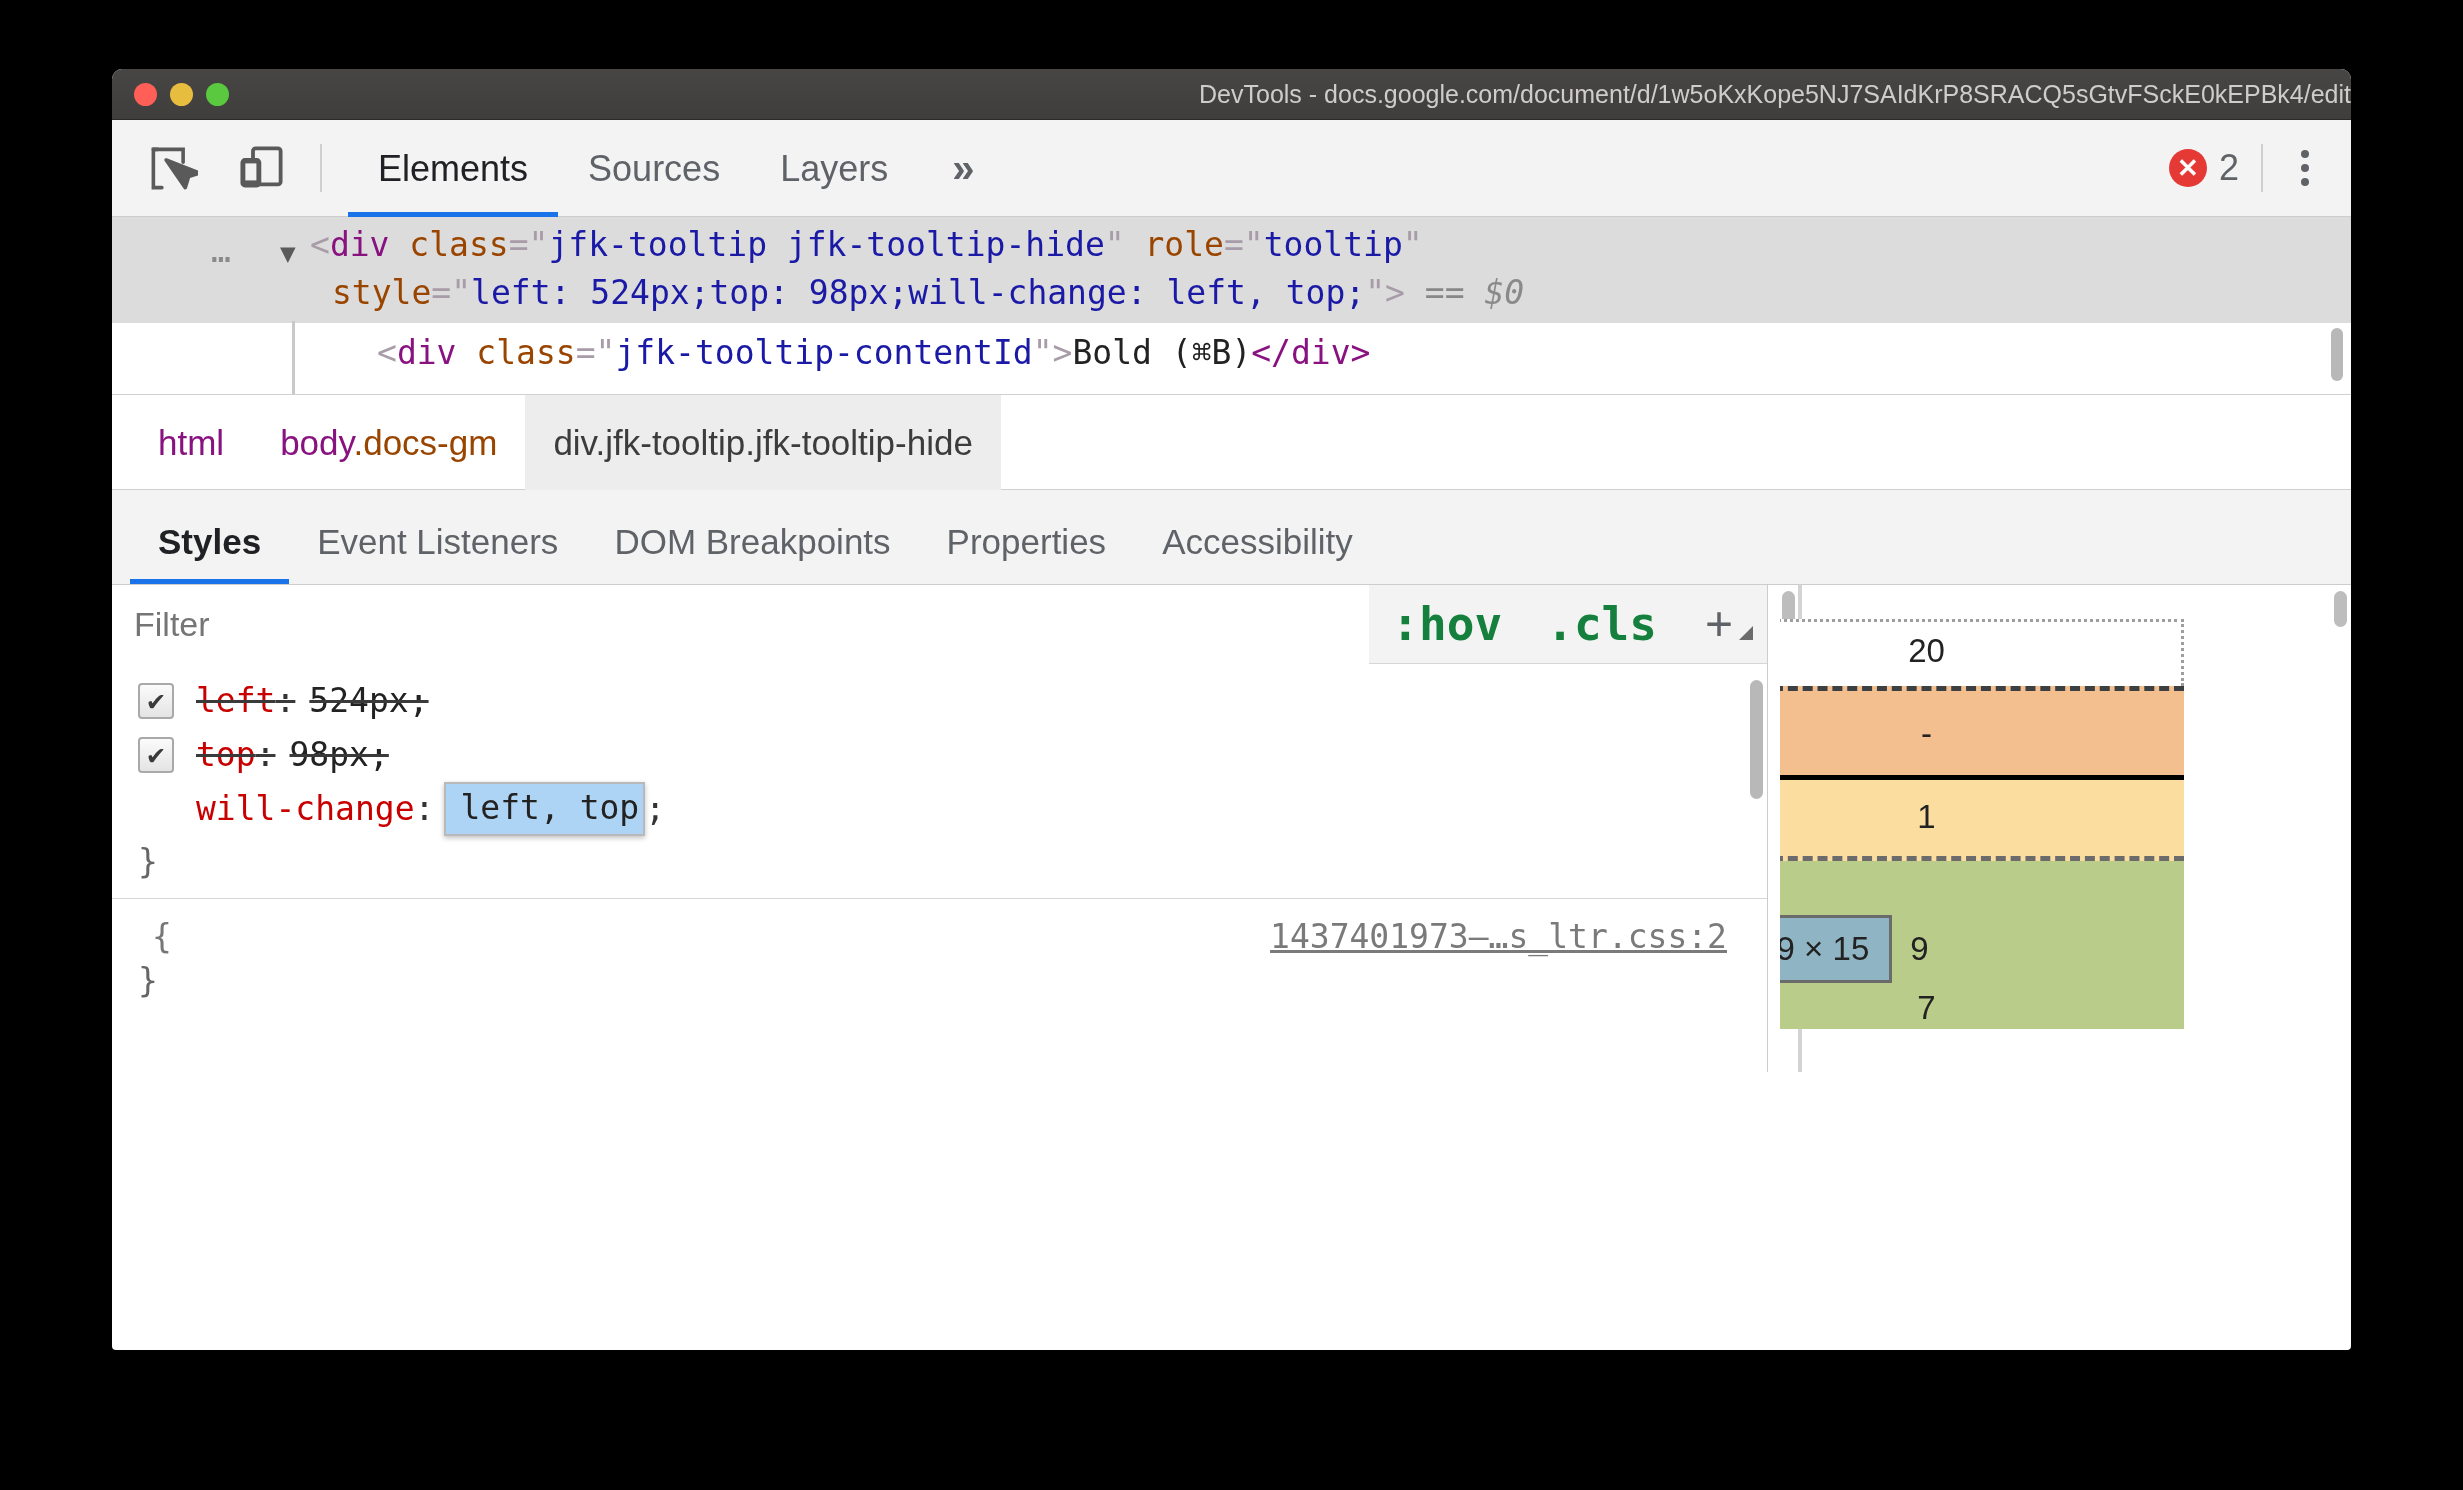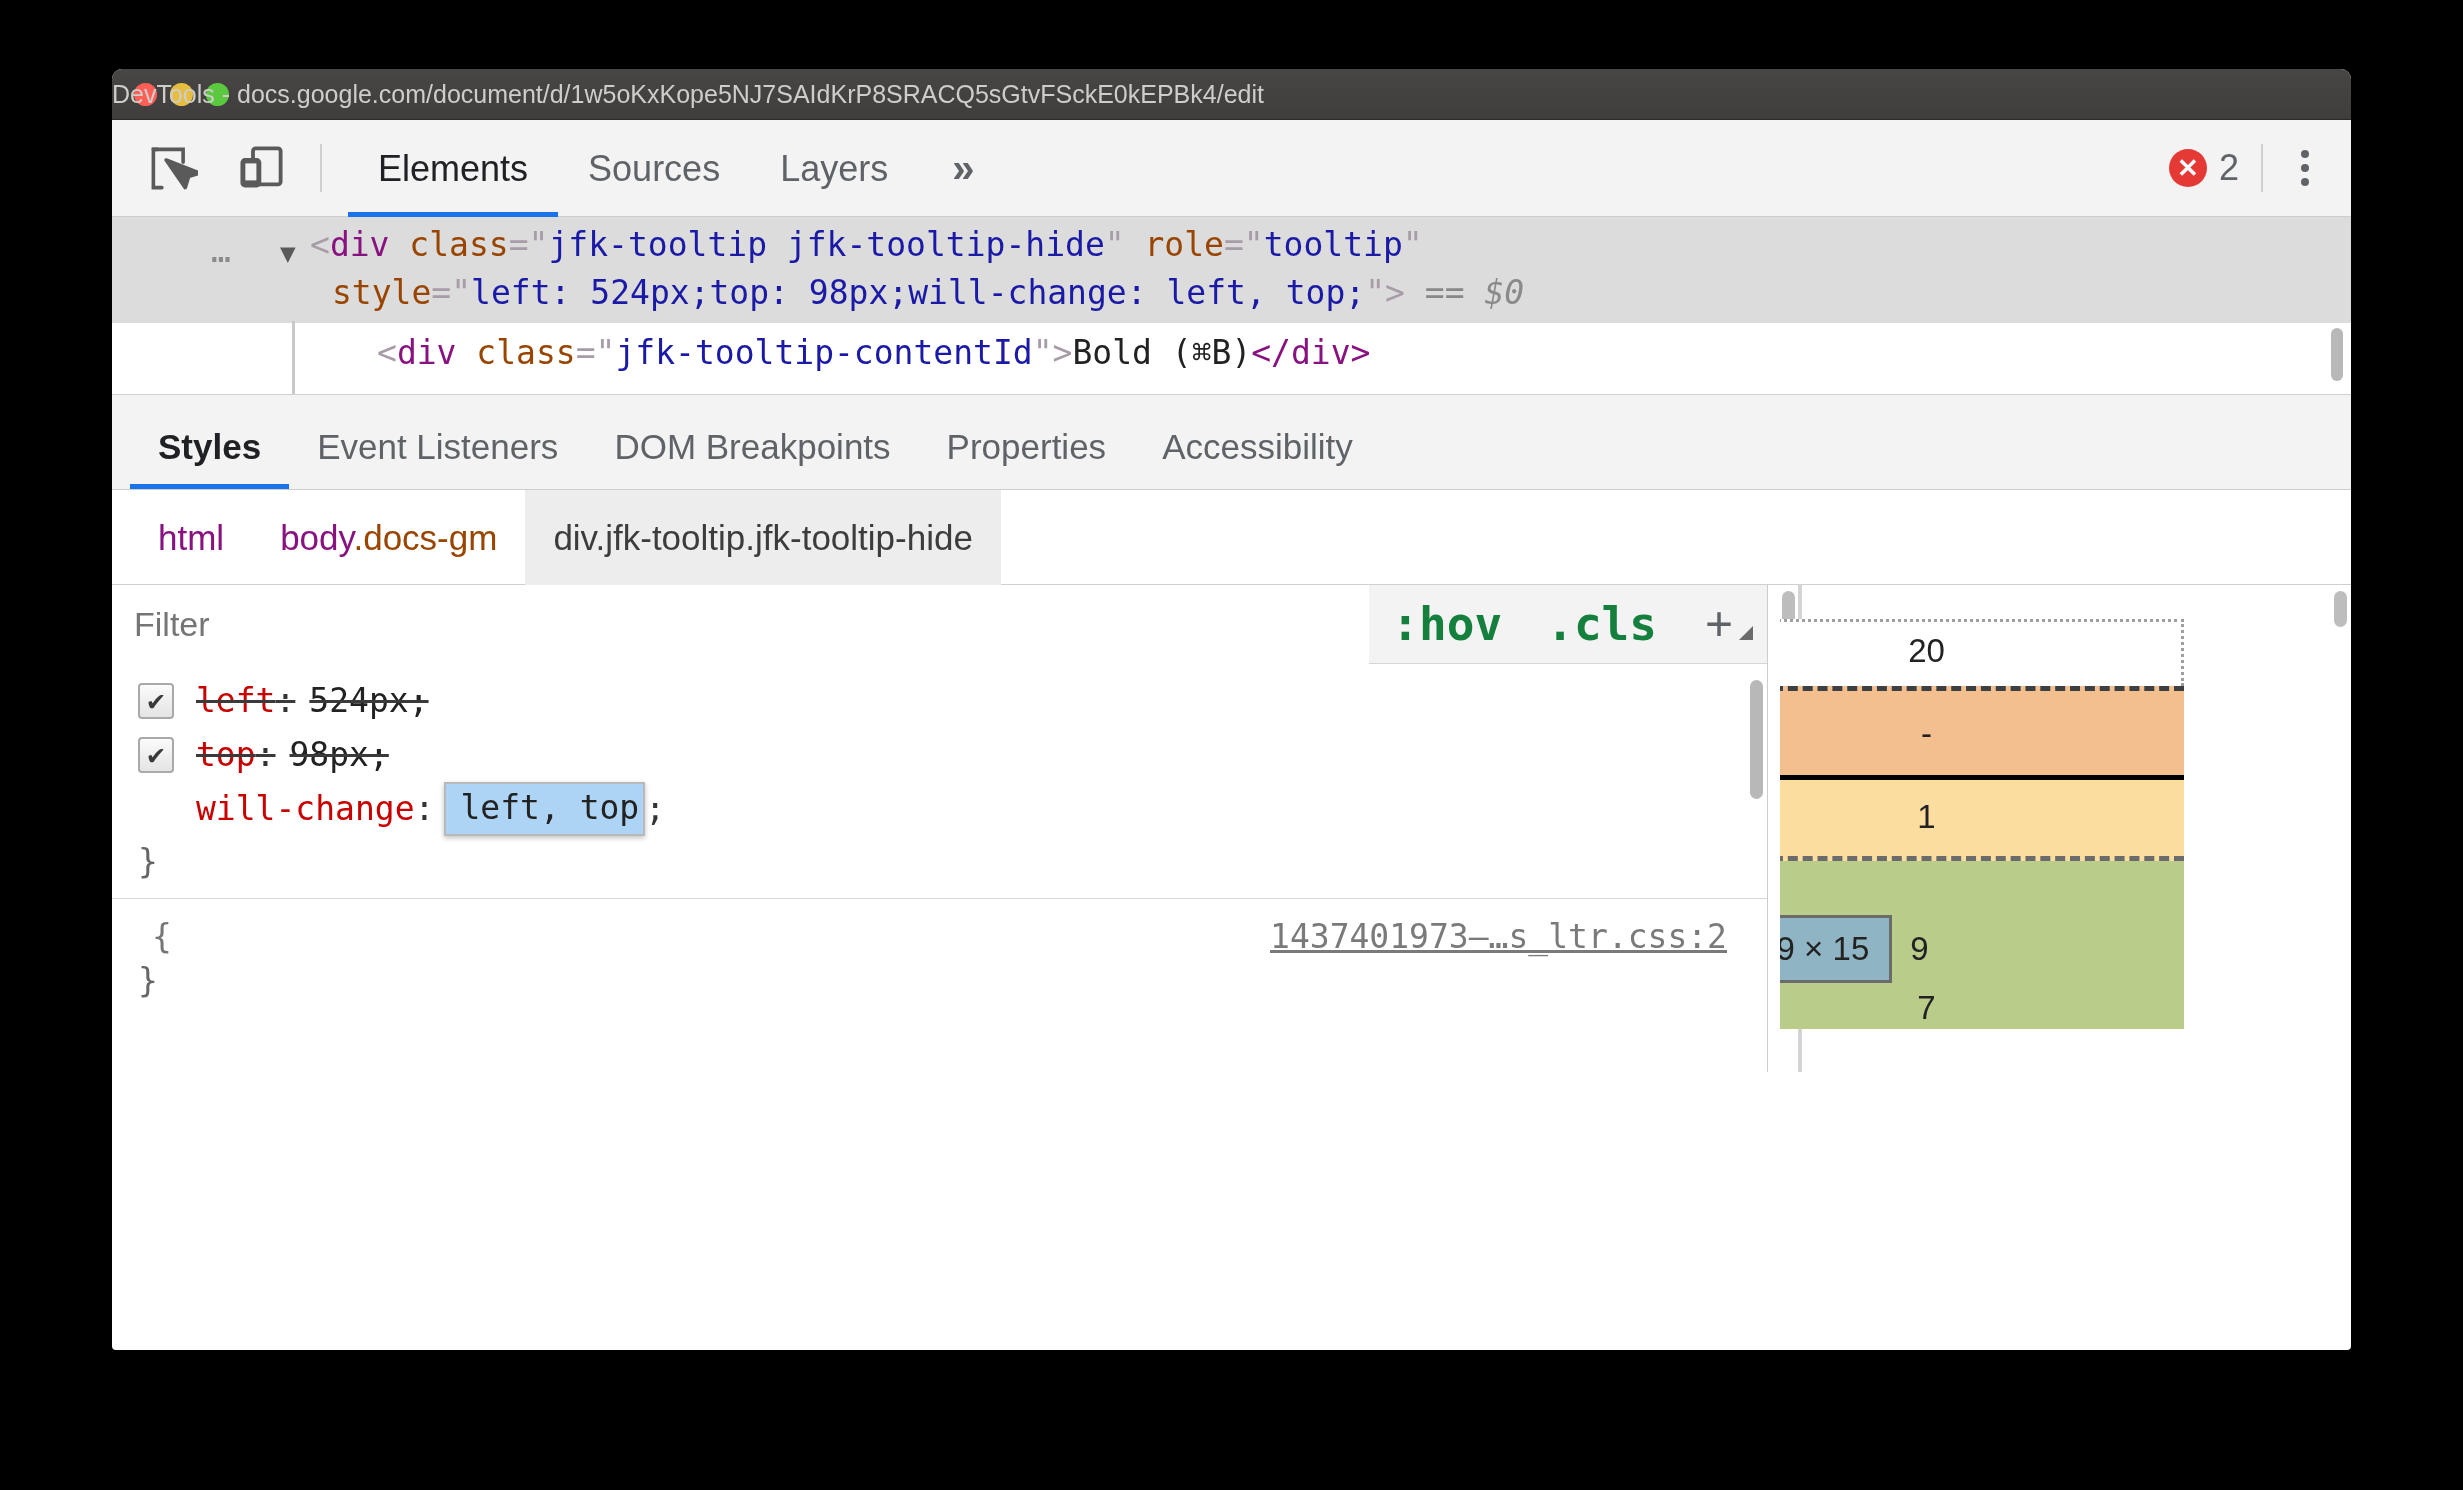--- a/index.html
+++ b/index.html
@@ -33,21 +33,21 @@
     margin-left: 22px;
   }
   .light { width: 23px; height: 23px; border-radius: 50%; }
   .light.red    { background: #ff5f57; }
   .light.yellow { background: #e7bd3f; }
   .light.green  { background: #5cc councils; }
   .light.green  { background: #5bc93f; }
   #title-text {
     position: absolute;
     left: 0; right: 0;
-    text-align: left;
+    text-align: right;
     color: #cfcdca;
     font-size: 25px;
     letter-spacing: 0px;
     white-space: nowrap;
     pointer-events: none;
   }
 
   
   #toolbar {
     height: 97px;
@@ -464,32 +464,32 @@
     <div id="sel-node">
       <span id="ellipsis">…</span>
       <span class="triangle">▼</span>
       <div class="node-line"><span class="t-punct">&lt;</span><span class="t-tag">div</span><span class="t-attr">&nbsp;</span><span class="t-attr">class</span><span class="t-punct">="</span><span class="t-val">jfk-tooltip jfk-tooltip-hide</span><span class="t-punct">"</span><span class="t-attr">&nbsp;</span><span class="t-attr">role</span><span class="t-punct">="</span><span class="t-val">tooltip</span><span class="t-punct">"</span></div>
       <div class="node-line" style="padding-left:220px"><span class="t-attr">style</span><span class="t-punct">="</span><span class="t-val">left: 524px;top: 98px;will-change: left, top;</span><span class="t-punct">"</span><span class="t-punct">&gt;</span><span>&nbsp;</span><span class="t-dim">==</span><span>&nbsp;</span><span class="t-italic">$0</span></div>
     </div>
     <div class="child-line"><span class="t-punct">&lt;</span><span class="t-tag">div</span><span>&nbsp;</span><span class="t-attr">class</span><span class="t-punct">="</span><span class="t-val">jfk-tooltip-contentId</span><span class="t-punct">"</span><span class="t-punct">&gt;</span><span class="t-text">Bold (⌘B)</span><span class="t-tag">&lt;/div&gt;</span></div>
     <div id="tree-scroll"></div>
   </div>
 
+  <div id="breadcrumb">
+    <div class="crumb"><span class="c-tag">html</span></div>
+    <div class="crumb"><span class="c-tag">body</span><span class="c-cls">.docs-gm</span></div>
+    <div class="crumb sel">div.jfk-tooltip.jfk-tooltip-hide</div>
+  </div>
+
   <div id="side-tabs">
     <div class="stab active">Styles</div>
     <div class="stab">Event Listeners</div>
     <div class="stab">DOM Breakpoints</div>
     <div class="stab">Properties</div>
     <div class="stab">Accessibility</div>
-  </div>
-
-  <div id="breadcrumb">
-    <div class="crumb"><span class="c-tag">html</span></div>
-    <div class="crumb"><span class="c-tag">body</span><span class="c-cls">.docs-gm</span></div>
-    <div class="crumb sel">div.jfk-tooltip.jfk-tooltip-hide</div>
   </div>
 
   <div id="styles-area">
 
     <div id="styles-left">
       <div id="filter-bar">
         <input id="filter-input" type="text" placeholder="Filter" style="">
         <div class="fbtn">:hov</div>
         <div class="fbtn">.cls</div>
         <div id="add-rule">

